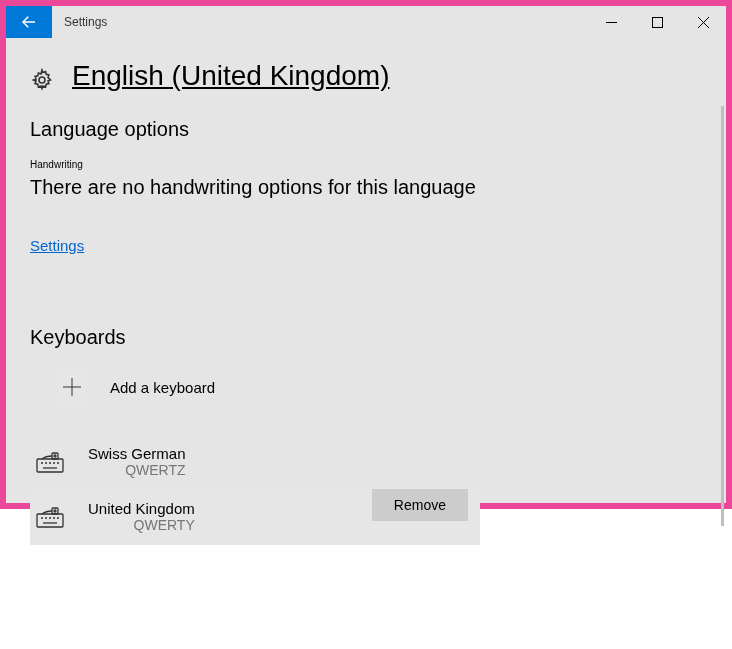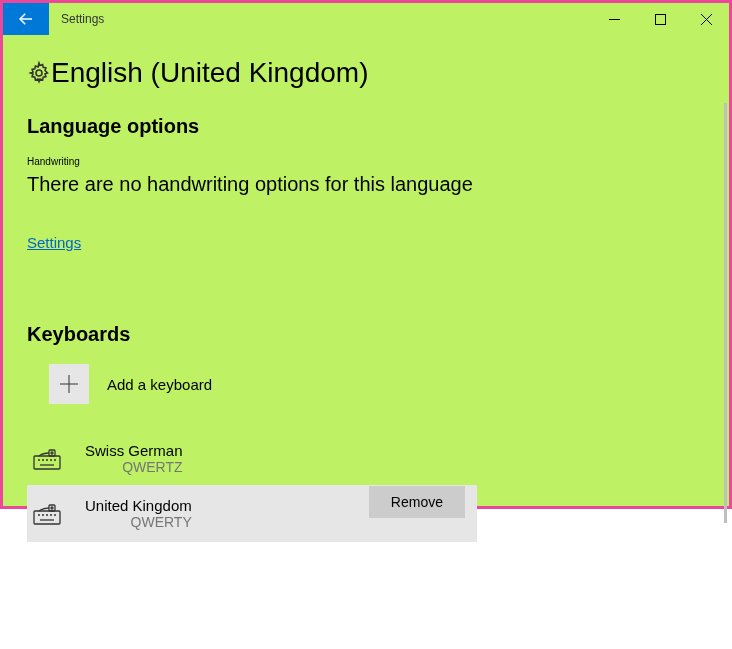--- a/index.html
+++ b/index.html
@@ -1,32 +1,32 @@
 <!DOCTYPE html>
 <html><head>
   <meta charset="utf-8">
   <style>
     * { margin:0; padding:0; box-sizing:border-box; }
     html,body{ width:732px; height:649px; font-family:"Segoe UI",Arial,sans-serif; background:#fff; color:#000; }
-    .window{ width:732px; height:509px; border:3px solid #ec4899; position:relative; background:#bef264;}
+    .window{ width:732px; height:509px; border:6px solid #ec4899; position:relative; background:#e5e5e5;}
     
     .titlebar{ height:32px; display:flex; align-items:stretch;}
     .back{ width:46px; background:#0078d7; display:flex;align-items:center;justify-content:center; color:#fff;}
     .back svg{ width:18px; height:18px; }
     .title{ flex:1; display:flex; align-items:center; padding-left:12px; color:#333; font-size:12px;}
     .winbtns{ display:flex; }
     .winbtn{ width:46px; display:flex; align-items:center; justify-content:center; }
     .winbtn svg{ width:11px; height:11px; stroke:#000; stroke-width:1; fill:none;}
     
     .scrollbar{ position:absolute; right:2px; top:100px; width:3px; height:420px; background:#bfbfbf;}
     .content{ padding:0 24px 24px 24px; }
-    .hdr{ display:flex; align-items:center; padding:22px 0 22px 0;}
+    .hdr{ display:flex; align-items:flex-end; gap:18px; padding:22px 0 22px 0;text-decoration:underline;}
     .hdr svg{ width:24px;height:24px; }
     .hdr h1{ font-weight:400; font-size:28px; letter-spacing:0;}
-    h2.section{ font-weight:700; font-size:20px; margin-top:4px; margin-bottom:18px;}
+    h2.section{ font-weight:400; font-size:20px; margin-top:4px; margin-bottom:18px;}
     .sub{ font-size:10px; color:#000; margin-bottom:6px;}
     .info{ font-size:20px; color:#000; margin-bottom:38px;}
     .link{ color:#0066cc; font-size:15px; margin-bottom:20px; display:inline-block;}
     .gap{ height:48px;}
     .addrow{ display:flex; align-items:center; gap:18px; margin-bottom:28px; cursor:default;padding-left:22px;}
     .plusbox{ width:40px; height:40px; background:#e6e6e6; display:flex; align-items:center; justify-content:center;}
     .plusbox svg{ width:18px;height:18px; stroke:#333; stroke-width:1;}
     .addlabel{ font-size:15px;}
     .kbrow{ display:flex; align-items:center; gap:18px; padding:10px 0 10px 0; width:450px;}
     .kbicon{ width:40px; display:flex; justify-content:center; align-items:flex-start;}

